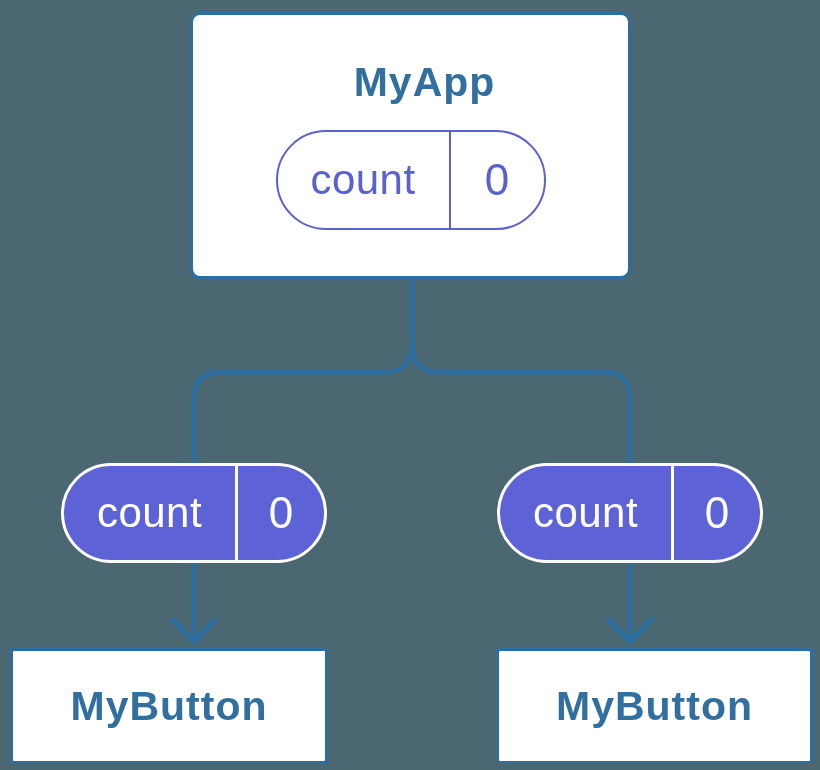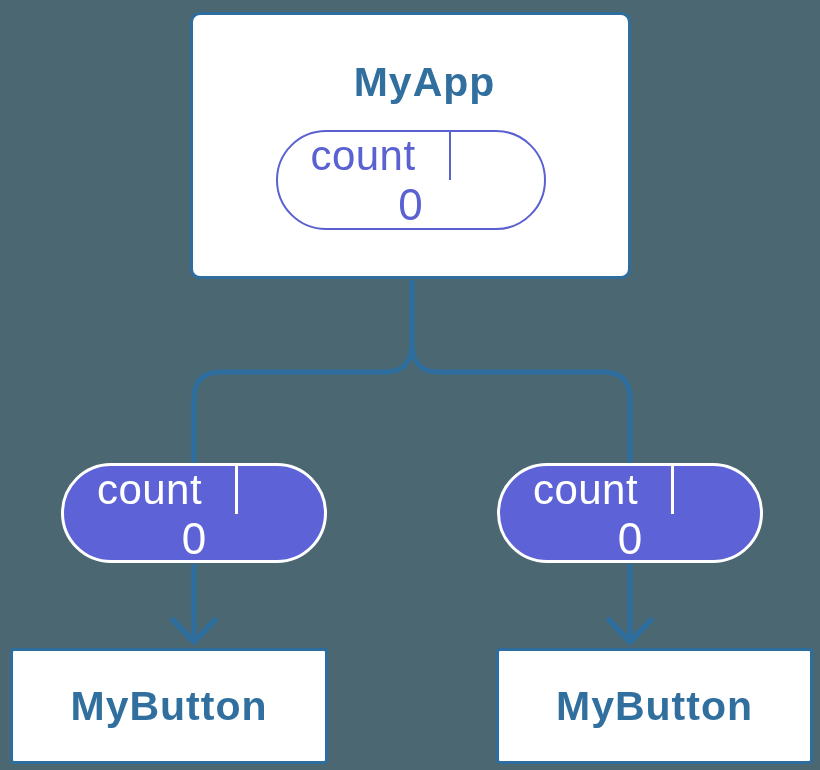--- a/index.html
+++ b/index.html
@@ -68,21 +68,20 @@
     text-align:center;
     margin-left:28px;
   }
 
   .pill{
     box-sizing:border-box;
     display:flex;
     align-items:stretch;
     border-radius:52px;
     overflow:hidden;
-    flex-direction:column;
   }
   .pill-left{
     width:171px;
     display:flex;
     align-items:center;
     justify-content:center;
   }
   .pill-right{
     flex:1;
     display:flex;

